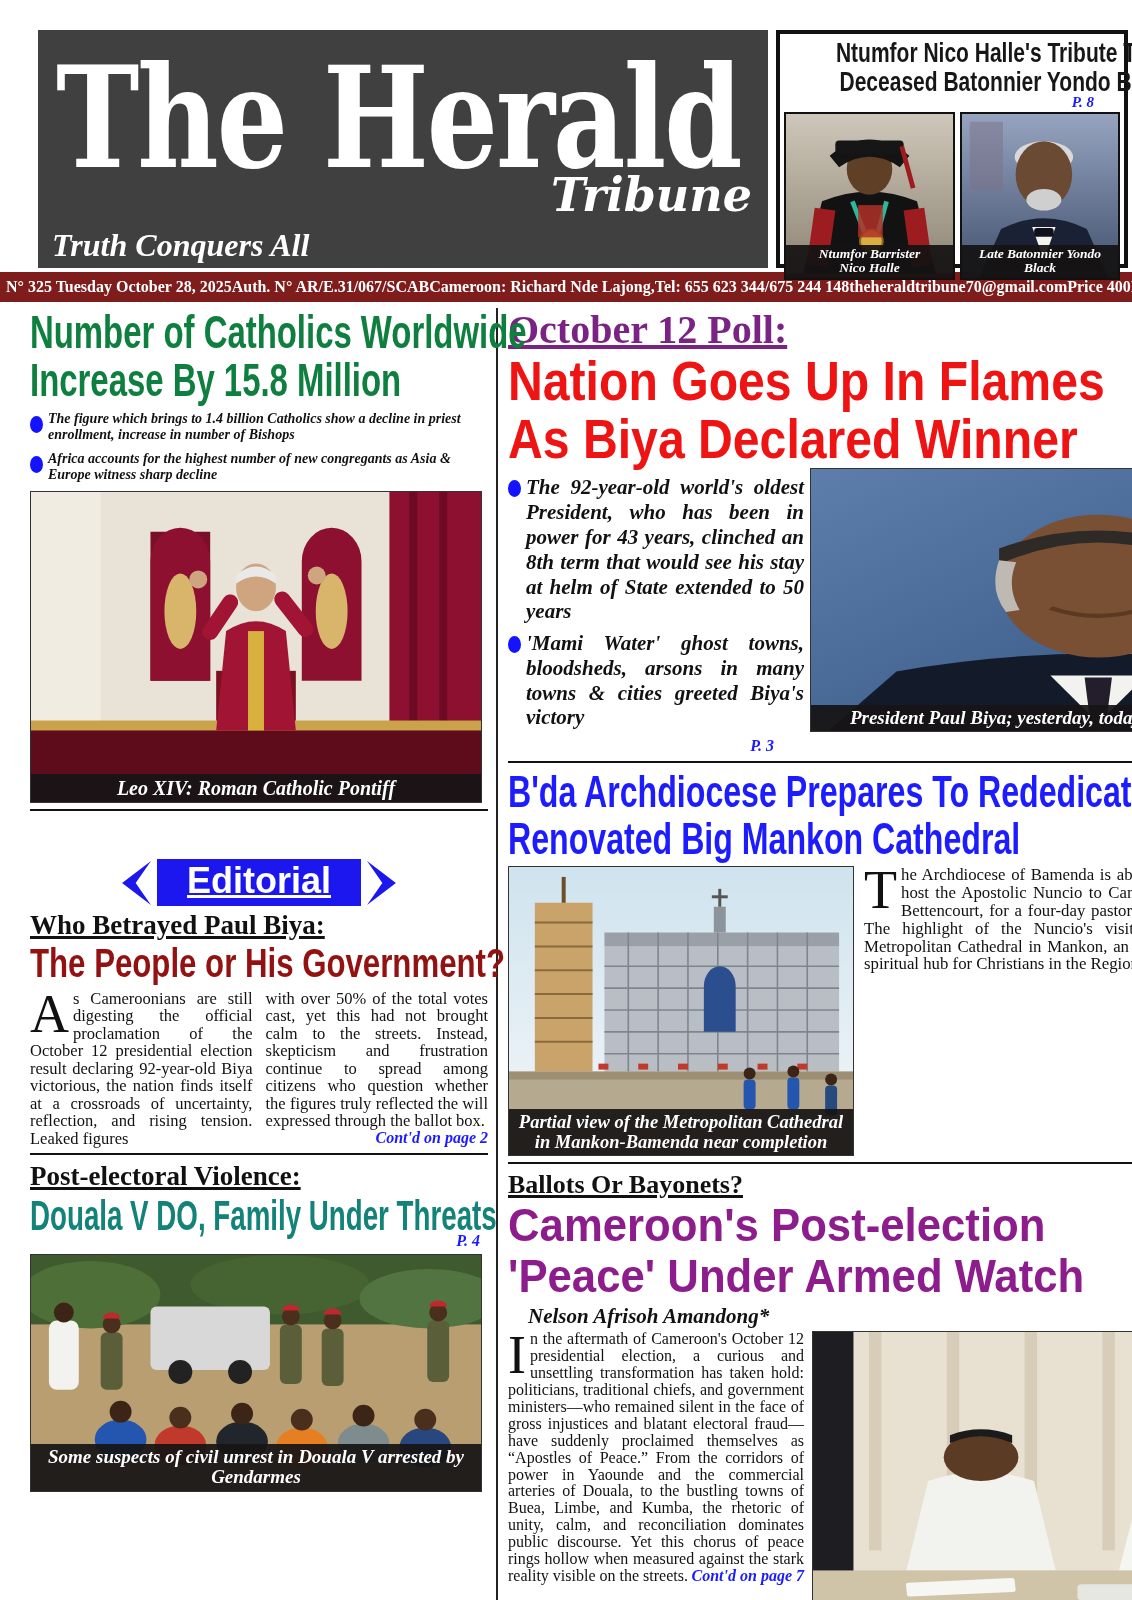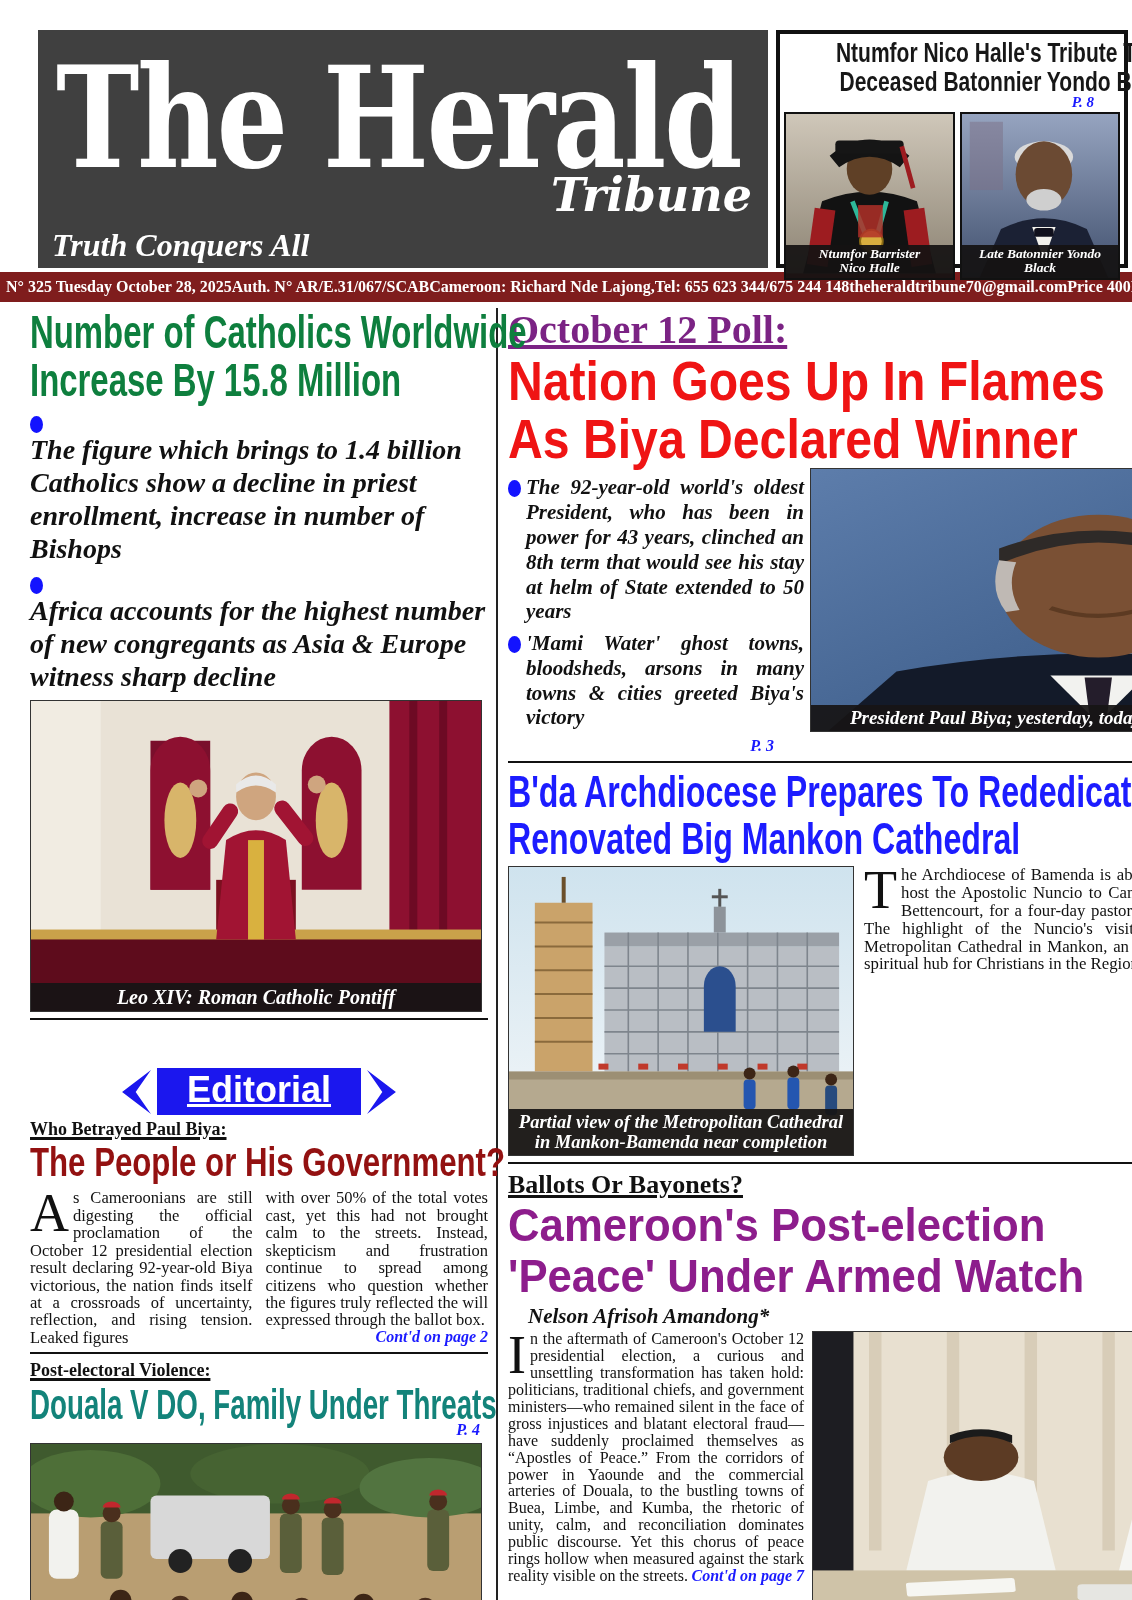--- a/index.html
+++ b/index.html
@@ -40,39 +40,39 @@
   .col-right { flex:1; border-left:2px solid #222; margin-left:4px; padding-left:10px; }
 
   .condensed { display:inline-block; white-space:nowrap; transform-origin:0 50%; }
   .centered .condensed { transform-origin:50% 50%; }
 
   .rule { border-top:2px solid #111; margin:6px 0; }
 
   
   .green-head { color:#0e7f3e; font-family:"Liberation Sans", sans-serif; font-weight:bold; line-height:1.02; }
   .green-head .condensed { font-size:47px; transform:scaleX(.70); }
-  .kicker { font-family:"Liberation Serif", serif; font-weight:bold; font-size:18px;
+  .kicker { font-family:"Liberation Serif", serif; font-weight:bold; font-size:27px;
             text-decoration:underline; text-decoration-thickness:3px; }
   .maroon-head { color:#931111; font-family:"Liberation Sans", sans-serif; font-weight:bold; }
   .maroon-head .condensed { font-size:40px; transform:scaleX(.78); }
   .teal-head { color:#13837a; font-family:"Liberation Sans", sans-serif; font-weight:bold; }
   .teal-head .condensed { font-size:42px; transform:scaleX(.66); }
   .purple-kicker { color:#7b2384; font-family:"Liberation Serif", serif; font-weight:bold; font-size:40px;
                    text-decoration:underline; text-decoration-thickness:4px; line-height:1.1; }
   .red-head { color:#ef1414; font-family:"Liberation Sans", sans-serif; font-weight:bold; line-height:1.04; }
   .red-head .condensed { font-size:56px; transform:scaleX(.86); }
   .blue-head { color:#1c1cff; font-family:"Liberation Sans", sans-serif; font-weight:bold; line-height:1.06; }
   .blue-head .condensed { font-size:44px; transform:scaleX(.73); }
   .vpurple-head { color:#8d1d8c; font-family:"Liberation Sans", sans-serif; font-weight:bold; line-height:1.08; }
   .vpurple-head .condensed { font-size:47px; transform:scaleX(.93); }
 
   
   .bullet { display:flex; font-weight:bold; font-style:italic; margin:7px 0; line-height:1.18; }
   .bullet .bdot { flex:none; width:13px; height:17px; background:#1313ff; border-radius:50%; margin:5px 5px 0 0; }
-  .cath-bullets .bullet { font-size:28px;flex-direction:column; }
+  .cath-bullets .bullet { font-size:14px; }
   .poll-bullets .bullet { font-size:21px; text-align:justify; }
 
   .pref { color:#1a1aff; font-weight:bold; font-style:italic; font-size:16px; text-align:right; }
   .contd { color:#1a1aff; font-weight:bold; font-style:italic; font-size:16px; text-align:right; }
 
   
   .bodytext { font-size:16.5px; line-height:1.06; text-align:justify; }
   .dropcap { float:left; font-size:54px; line-height:44px; padding:2px 4px 0 0; font-weight:normal; }
 
   

